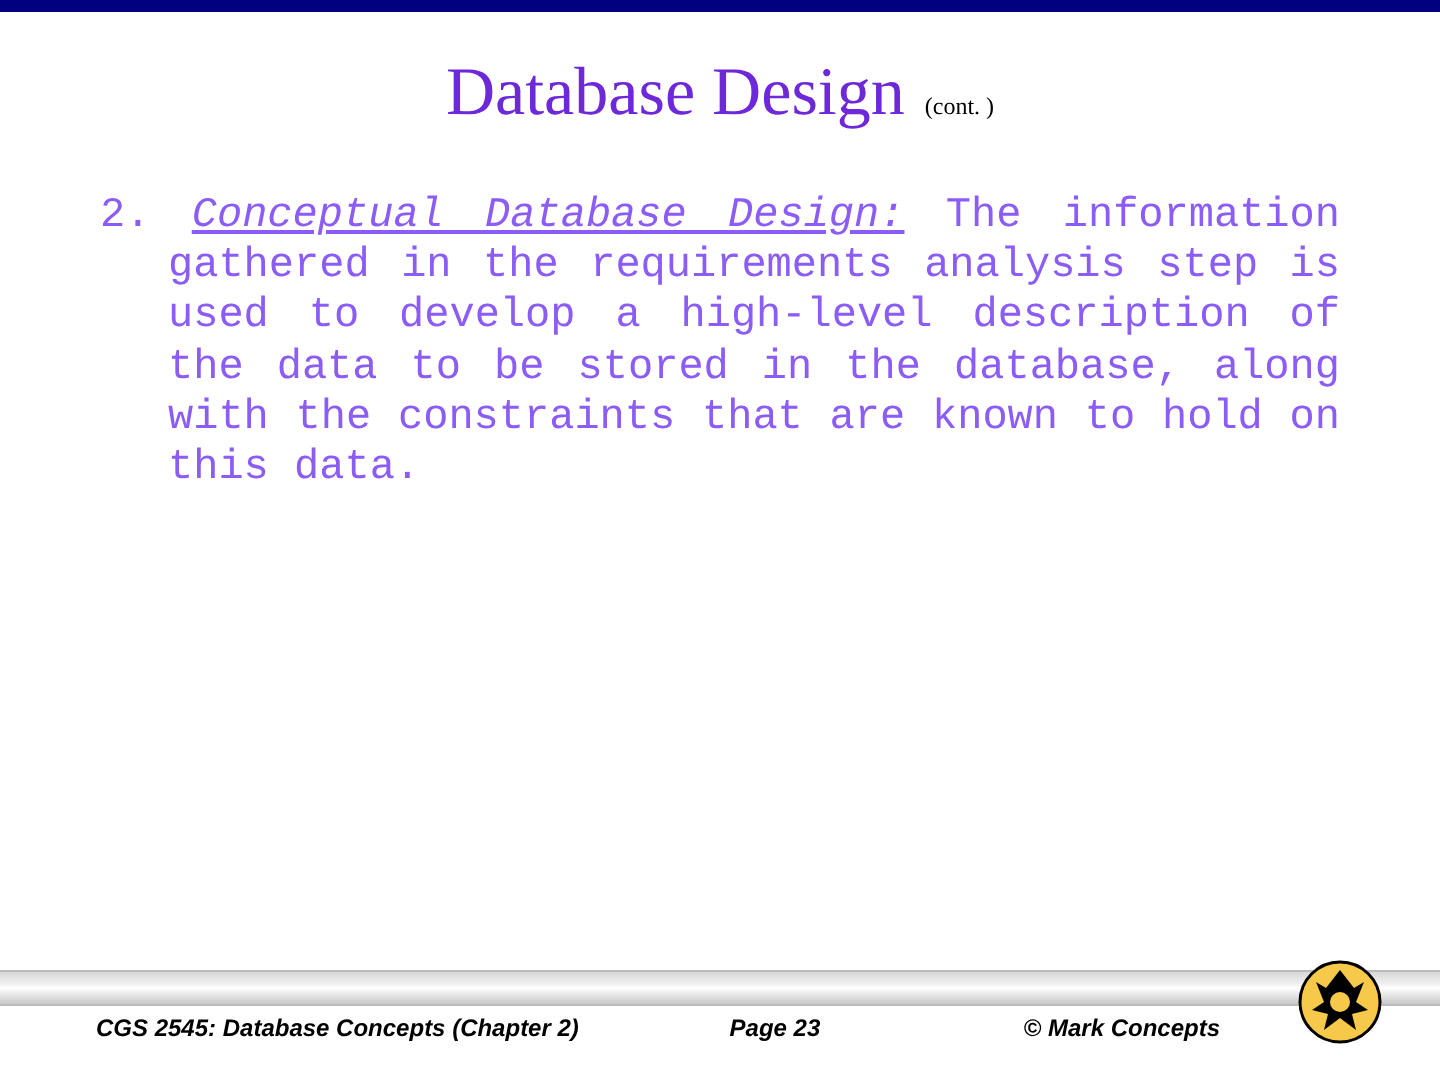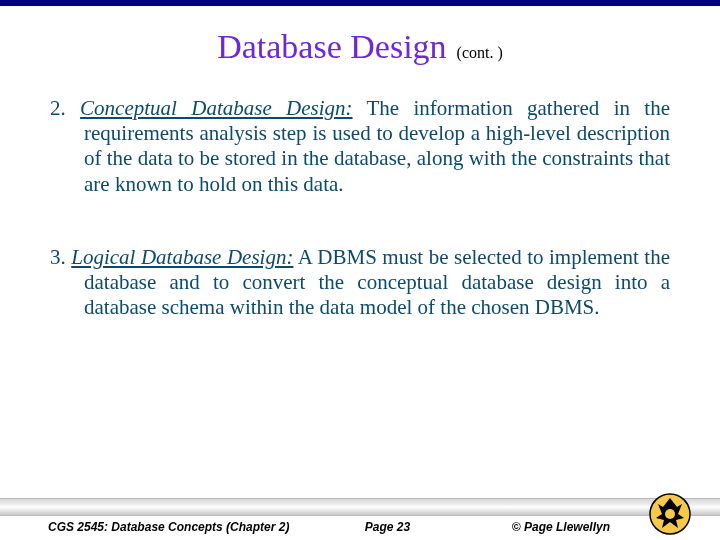--- a/index.html
+++ b/index.html
@@ -20,45 +20,46 @@
     text-align: center;
     margin-top: 22px;
     margin-bottom: 30px;
   }
   .title-main {
     font-size: 34px;
     color: #6d28d9;
     display: inline;
   }
   .title-sub {
-    font-size: 16px;
+    font-size: 12px;
     color: #000;
     display: inline;
     vertical-align: baseline;
     margin-left: 6px;
   }
   .content {
     padding: 0 50px;
   }
   .item {
     font-size: 21px;
-    color: #0c4a6e;
+    color: #8b5cf6;
     text-align: justify;
     margin-bottom: 48px;
     line-height: 1.2;
     padding-left: 34px;
     text-indent: -34px;
+    font-family: Liberation Mono, monospace;
   }
   .step-name {
     font-style: italic;
   }
   .underline { text-decoration: underline; }
   .footer {
     position: absolute;
-    bottom: 0;
+    bottom: 13px;
     left: 0;
     width: 100%;
     height: 56px;
   }
   .footer-bar {
     position: absolute;
     bottom: 24px;
     left: 0;
     width: 100%;
     height: 18px;
@@ -99,31 +100,27 @@
 <div class="title-area">
   <span class="title-main">Database Design</span>
   <span class="title-sub">(cont. )</span>
 </div>
 
 <div class="content">
   <p class="item">
     <span>2.</span>
     <span class="step-name"><span class="underline">Conceptual Database Design:</span></span><span>  The information gathered in the requirements analysis step is used to develop a high-level description of the data to be stored in the database, along with the constraints that are known to hold on this data.</span>
   </p>
-  <p class="item">
-    <span>3.</span>
-    <span class="step-name"><span class="underline">Logical Database Design:</span></span><span>  A DBMS must be selected to implement the database and to convert the conceptual database design into a database schema within the data model of the chosen DBMS.</span>
-  </p>
 </div>
 
 <div class="footer">
   <div class="footer-bar"></div>
   <div class="footer-text">
     <span class="ft-left">CGS 2545: Database Concepts  (Chapter 2)</span>
     <span class="ft-mid">Page 23</span>
-    <span class="ft-right">© Page Llewellyn</span>
+    <span class="ft-right">© Mark Concepts</span>
   </div>
   <svg class="logo" viewBox="0 0 44 44">
     <circle cx="22" cy="22" r="20" fill="#f7c94a" stroke="#000" stroke-width="1.5"></circle>
     <path d="M22 6 L15 15 L10 12 L14 22 L8 26 L16 28 L14 36 L22 30 L30 36 L28 28 L36 26 L30 22 L34 12 L29 15 Z" fill="#000"></path>
     <circle cx="22" cy="22" r="5" fill="#f7c94a"></circle>
   </svg>
 </div>
 
 </body></html>

